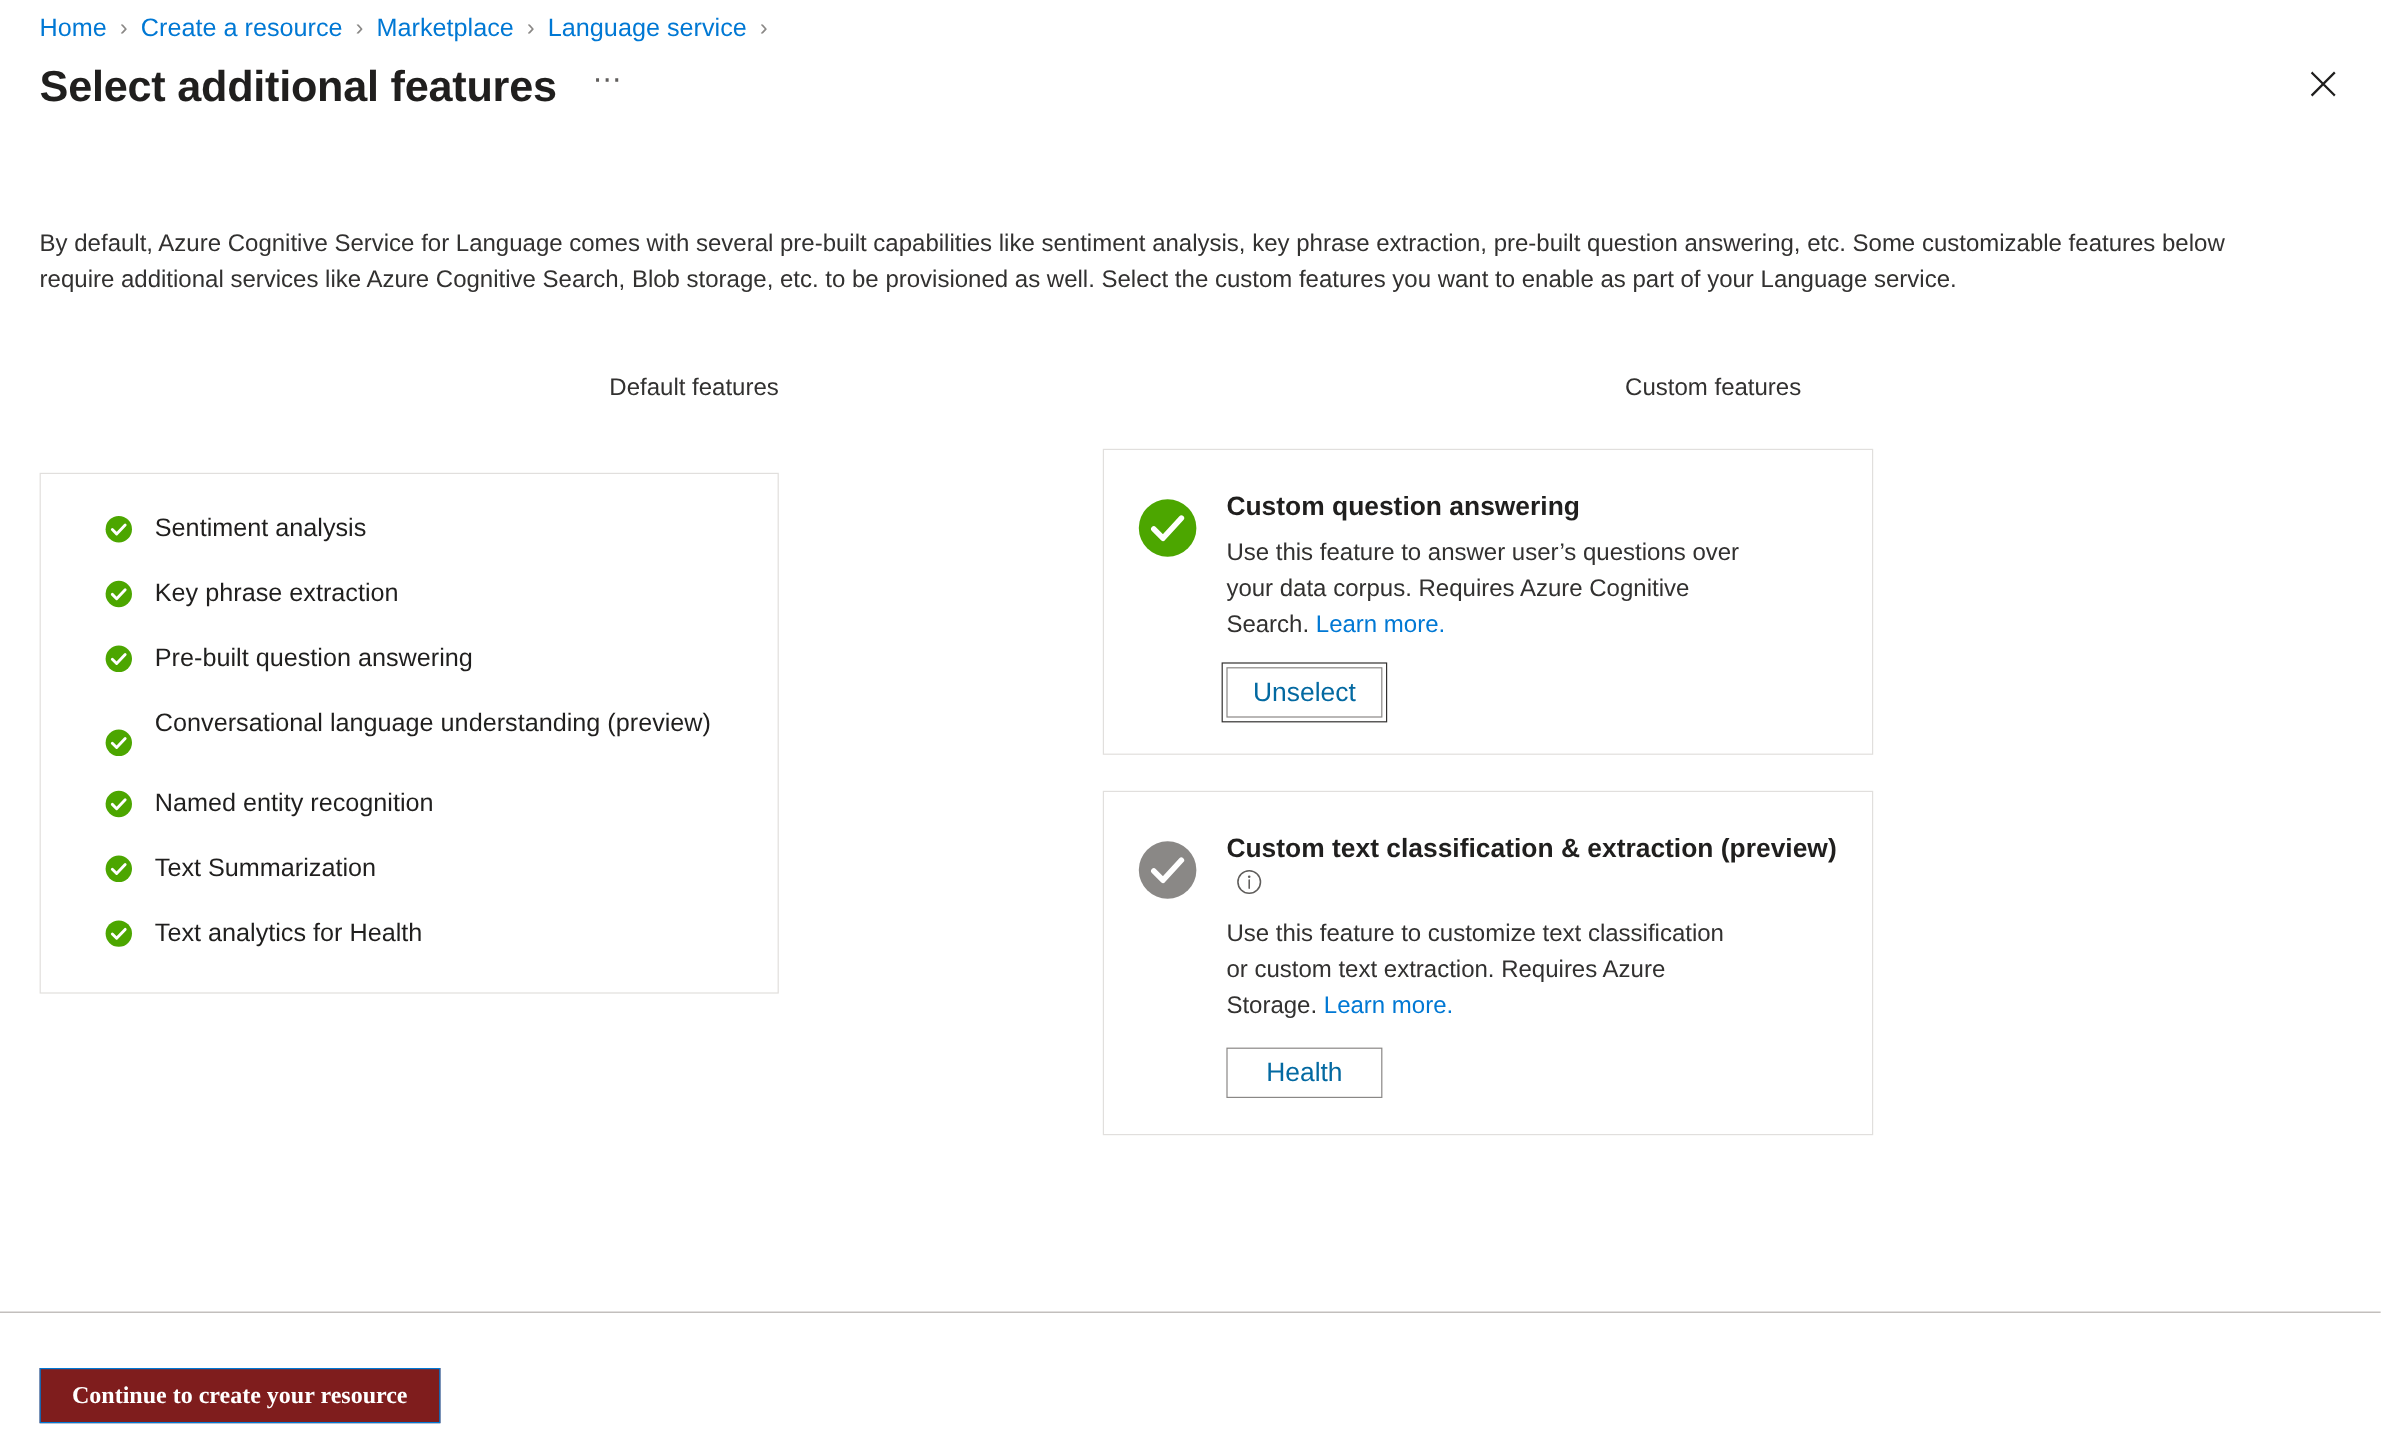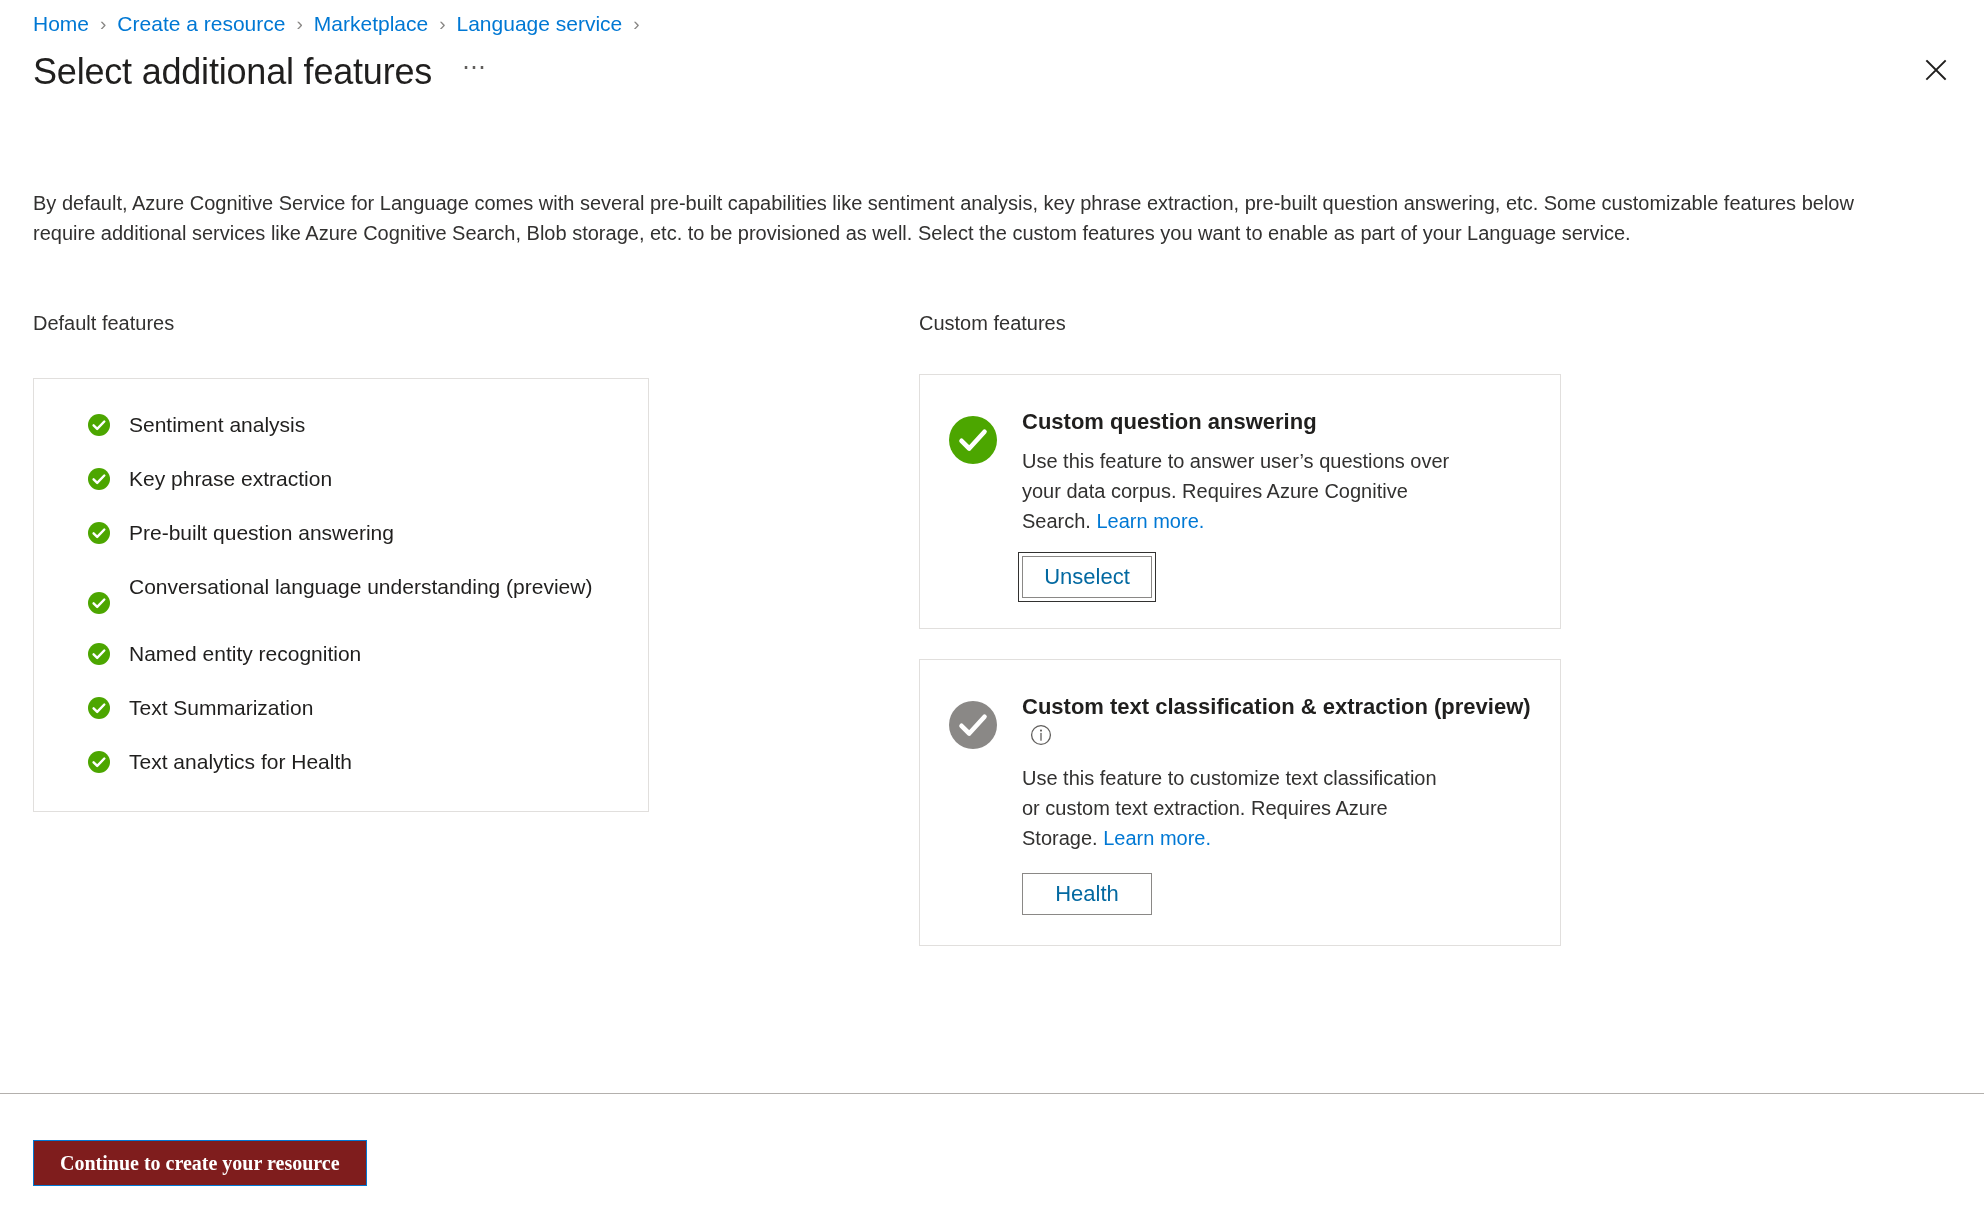--- a/index.html
+++ b/index.html
@@ -44,21 +44,21 @@
   #title-row {
     position: absolute;
     left: 33px;
     top: 48px;
     display: flex;
     align-items: center;
     height: 48px;
   }
   #page-title {
     font-size: 36px;
-    font-weight: 400;
+    font-weight: 700;
     letter-spacing: -0.2px;
     color: #201f1e;
     line-height: 44px;
   }
   #more-menu {
     margin-left: 30px;
     font-size: 24px;
     color: #605e5c;
     letter-spacing: 2px;
     cursor: pointer;
@@ -99,31 +99,32 @@
     left: 0;
     top: 310px;
     width: 1984px;
   }
 
   .col-heading {
     font-size: 20px;
     line-height: 26px;
     color: #323130;
     font-weight: 400;
+    text-align: right;
   }
 
   
   #default-col {
     position: absolute;
     left: 33px;
     top: 0;
     width: 616px;
   }
   #default-box {
-    margin-top: 42px;
+    margin-top: 58px;
     border: 1px solid #e1dfdd;
     background: #ffffff;
     padding: 30px 0 34px 0;
     width: 616px;
   }
   .feature-row {
     display: flex;
     align-items: flex-start;
     padding: 0 0 0 53px;
     margin-bottom: 23px;

